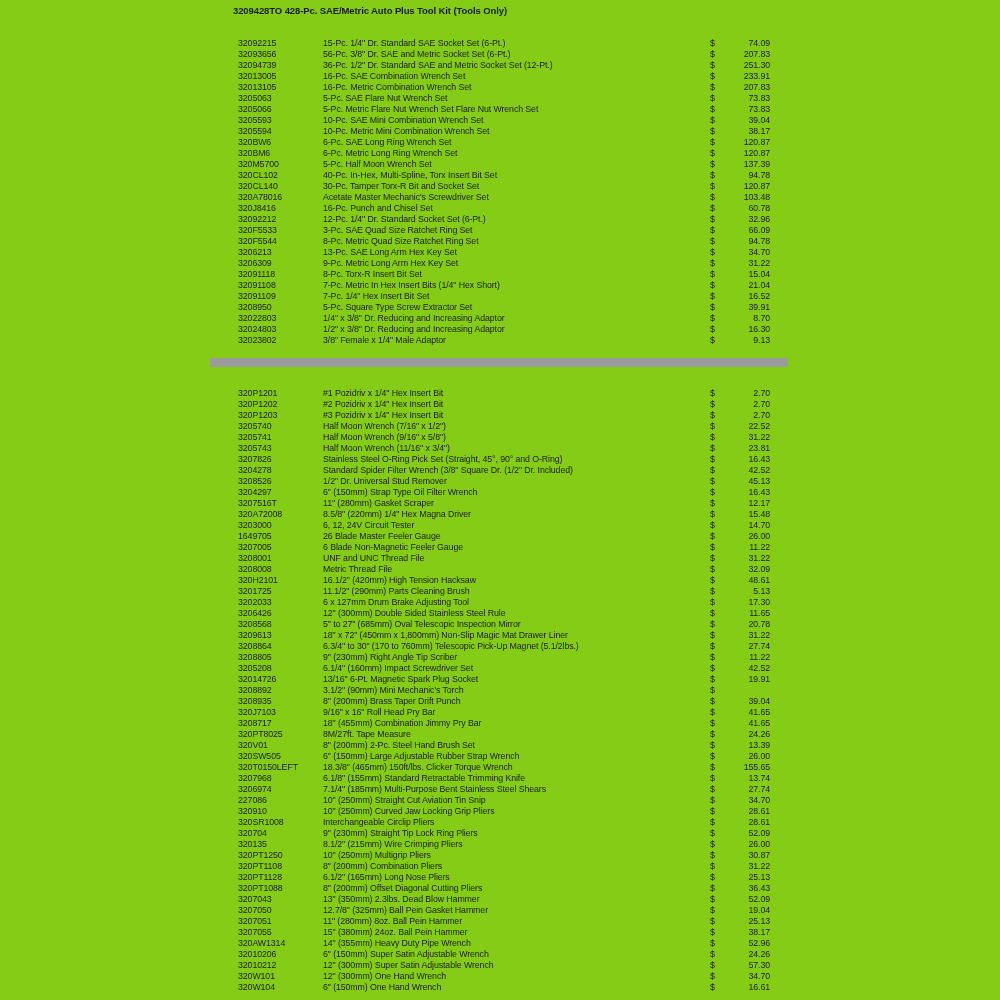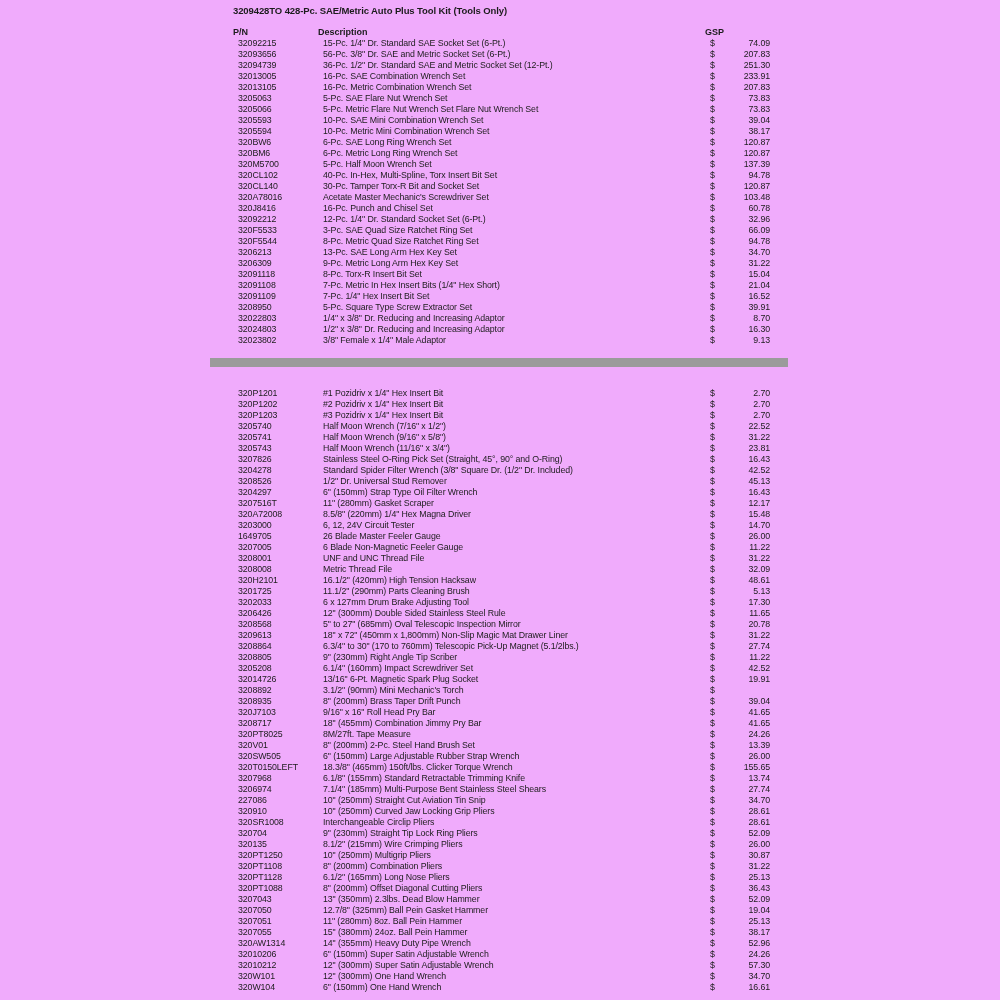--- a/index.html
+++ b/index.html
@@ -9,21 +9,21 @@
     width: 1000px;
     height: 1000px;
     font-family: "Liberation Sans", sans-serif;
     color: #1c1c1c;
     -webkit-font-smoothing: antialiased;
   }
   .page {
     position: relative;
     width: 1000px;
     height: 1000px;
-    background: #f0abfc;
+    background: #84cc16;
     overflow: hidden;
   }
   .title {
     position: absolute;
     left: 233px;
     top: 5px;
     font-size: 9.5px;
     line-height: 12px;
     font-weight: bold;
     letter-spacing: -0.1px;
@@ -74,25 +74,20 @@
 </head>
 <body>
 
 <div class="page">
 
   <div class="title">
     <span>3209428TO</span>
     <span class="kit-rest">428-Pc. SAE/Metric Auto Plus Tool Kit (Tools Only)</span>
   </div>
 
-  <div class="thead">
-    <span class="c-pn">P/N</span>
-    <span class="c-desc">Description</span>
-    <span class="c-gsp">GSP</span>
-  </div>
 
   <div class="tbody" id="table1">
       <div class="row">
         <span class="pn">32092215</span>
         <span class="desc">15-Pc. 1/4" Dr. Standard SAE Socket Set (6-Pt.)</span>
         <span class="cur">$</span>
         <span class="price">74.09</span>
       </div>
       <div class="row">
         <span class="pn">32093656</span>

